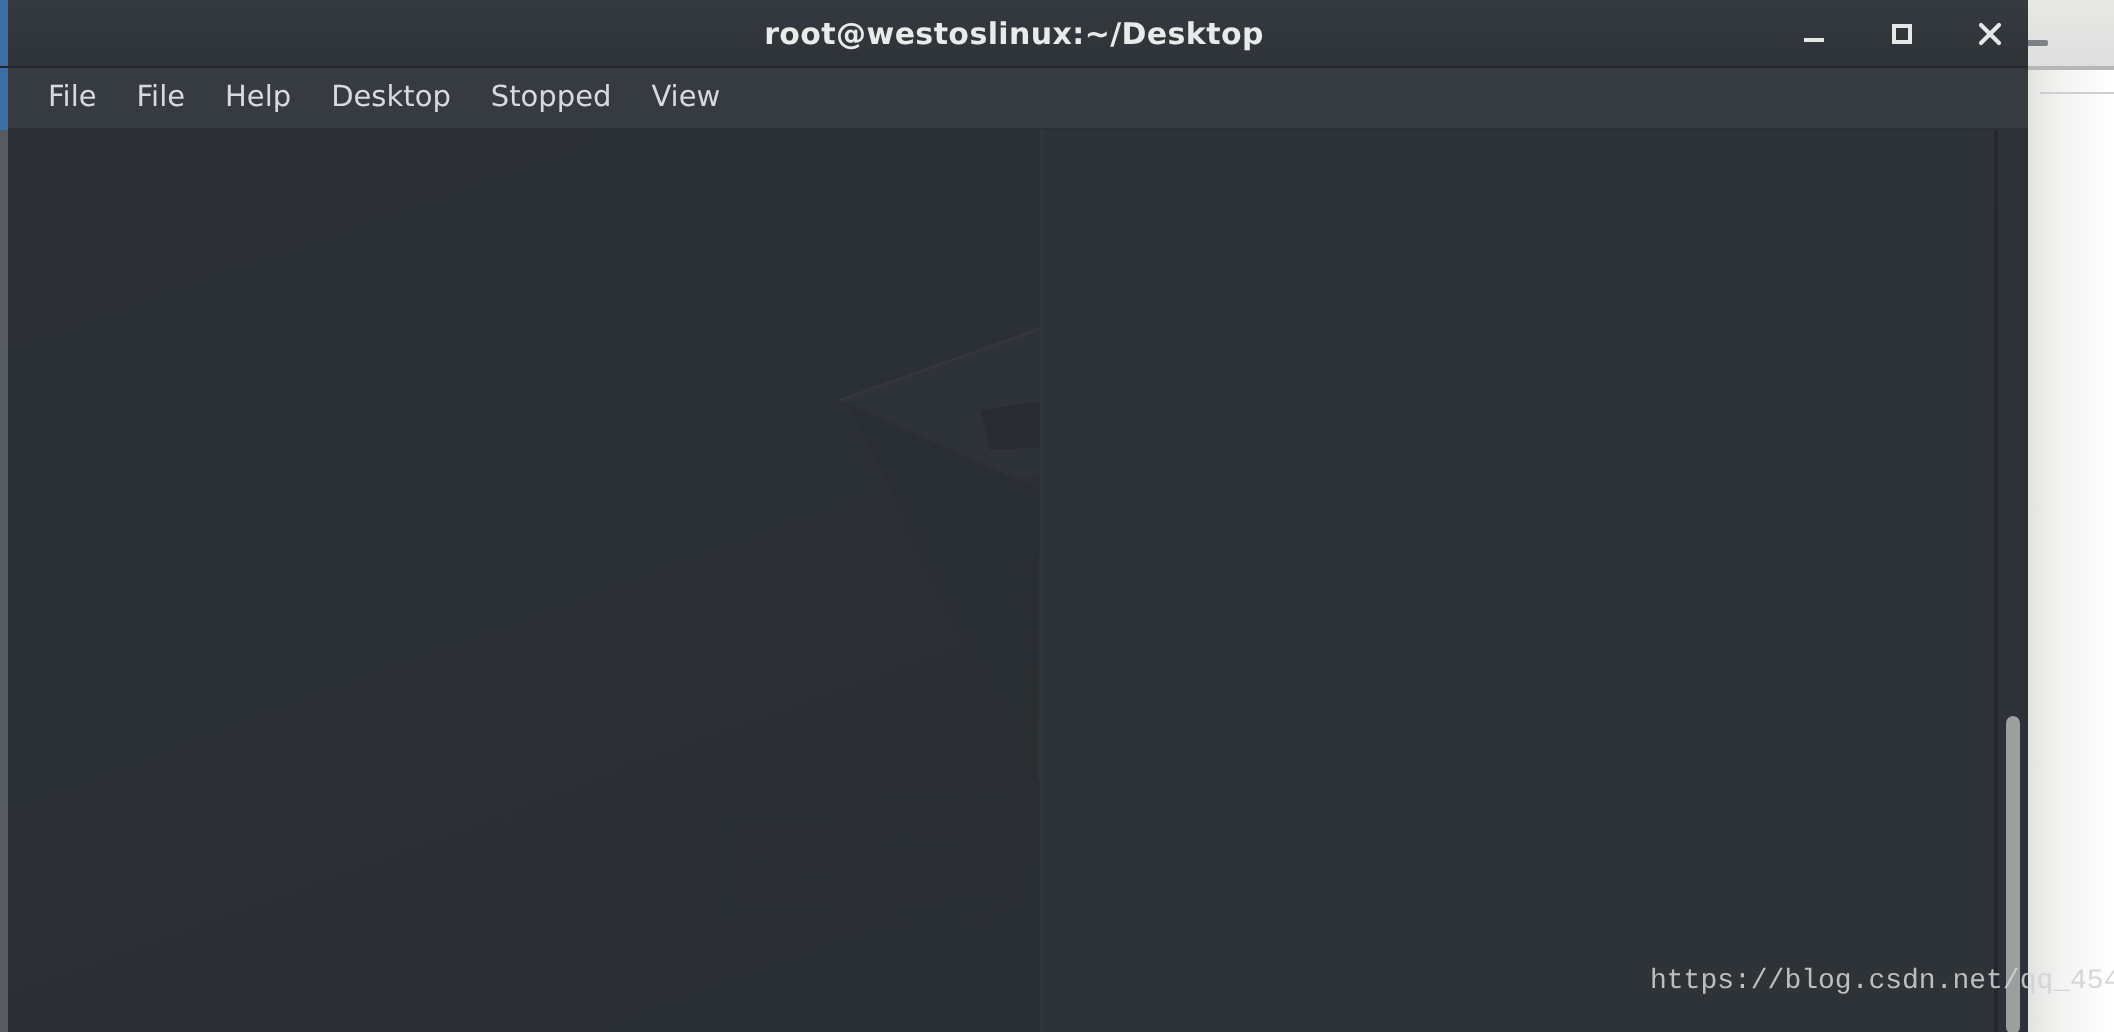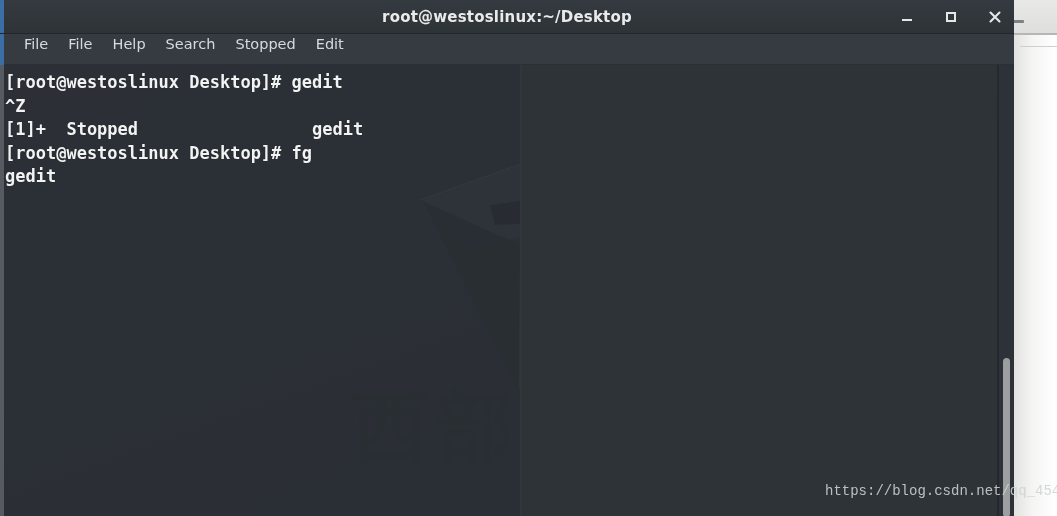--- a/index.html
+++ b/index.html
@@ -145,20 +145,21 @@
   }
   .win-btn svg { display: block; }
 
   
   .menubar {
     position: relative;
     height: 31px;
     background: #353b41;
     border-bottom: 1px solid #2a3036;
     display: flex;
+    align-items: center;
     padding-left: 14px;
     box-sizing: border-box;
   }
   .menubar-accent {
     position: absolute;
     left: 0; top: 0;
     width: 4px; height: 31px;
     background: #3a6ea5;
   }
   .menu-item {
@@ -290,32 +291,27 @@
           </svg>
         </div>
       </div>
     </div>
 
     <div class="menubar">
       <div class="menubar-accent"></div>
       <div class="menu-item">File</div>
       <div class="menu-item">File</div>
       <div class="menu-item">Help</div>
-      <div class="menu-item">Search</div>
+      <div class="menu-item">Desktop</div>
       <div class="menu-item">Stopped</div>
-      <div class="menu-item">Edit</div>
+      <div class="menu-item">View</div>
     </div>
 
     <div class="term-body">
       <div class="term-left-edge"></div>
-      <pre class="term-text">[root@westoslinux Desktop]# gedit
-^Z
-[1]+  Stopped                 gedit
-[root@westoslinux Desktop]# fg
-gedit</pre>
       <div class="term-right-border"></div>
       <div class="term-scrollbar">
         <div class="term-scroll-thumb"></div>
       </div>
     </div>
 
   </div>
 
   <div class="watermark">
     <span>https://blog.csdn.net/qq_454</span><span class="fade">07302</span>

